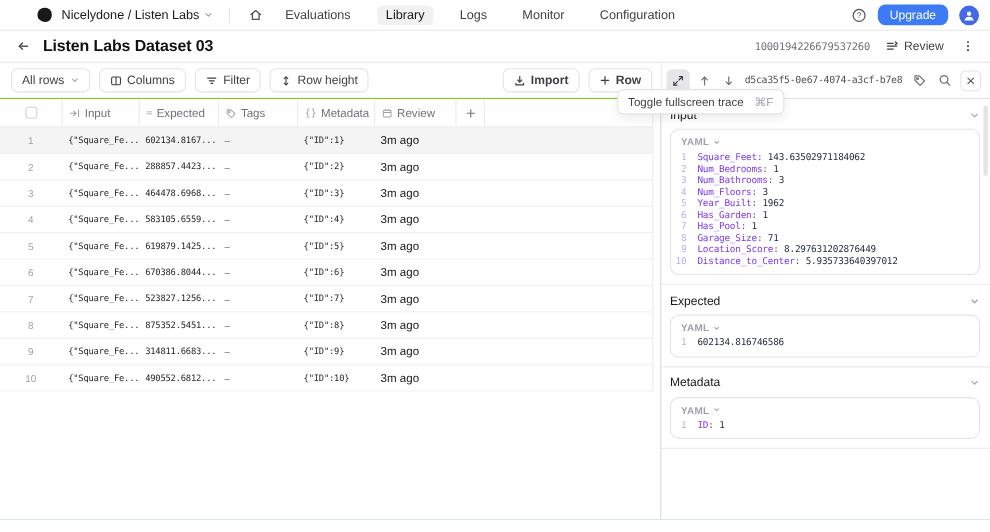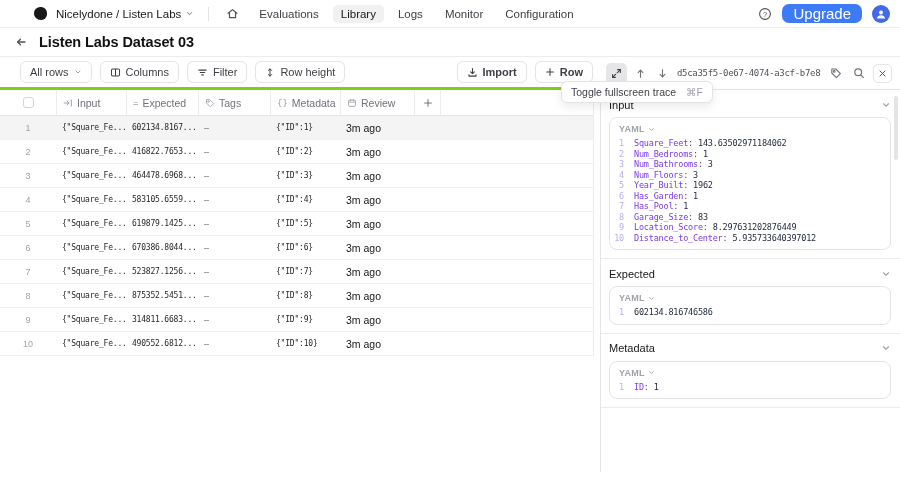--- a/index.html
+++ b/index.html
@@ -8,42 +8,42 @@
   svg { display:block; }
 
   
   .topnav { position:absolute; top:0; left:0; right:0; height:28px; display:flex; align-items:center;
             padding:0 10px 0 34px; border-bottom:1px solid #ececec; background:#fff; }
   .logo { width:13px; height:13px; background:#18181b; border-radius:52% 48% 46% 54%; flex:none; }
   .org { display:flex; align-items:center; gap:4px; margin-left:9px; font-size:11.5px; color:#18181b; font-weight:500; cursor:pointer; }
   .org .chev { color:#a1a1aa; }
   .nav-divider { width:1px; height:14px; background:#e4e4e7; margin:0 12px 0 14px; }
   .home-btn { display:flex; align-items:center; justify-content:center; width:22px; height:20px; border-radius:5px; color:#52525b; cursor:pointer; }
-  .nav-items { display:flex; align-items:center; gap:6px; margin-left:8px;text-align:right; }
+  .nav-items { display:flex; align-items:center; gap:16px; margin-left:8px;text-align:right; }
   .nav-item { font-size:11.5px; color:#3f3f46; padding:3px 8px; border-radius:5px; cursor:pointer; white-space:nowrap; }
   .nav-item.active { background:#f1f1f2; color:#18181b; font-weight:500; }
   .topnav-right { margin-left:auto; display:flex; align-items:center; gap:10px; }
   .help-btn { color:#52525b; cursor:pointer; }
-  .upgrade-btn { background:#3d7af5; color:#fff; font-size:15px; font-weight:500; border:none; border-radius:7px;
+  .upgrade-btn { background:#3d7af5; color:#fff; font-size:11px; font-weight:500; border:none; border-radius:7px;
                  padding:3px 11px; height:19px; display:flex; align-items:center; cursor:pointer; }
   .avatar { width:18px; height:18px; border-radius:50%; background:#4169e8; display:flex; align-items:center; justify-content:center; cursor:pointer; }
 
   
   .titlebar { position:absolute; top:28px; left:0; right:0; height:29px; display:flex; align-items:center;
               padding:0 12px; border-bottom:1px solid #ececec; background:#fff; }
   .back-btn { color:#52525b; width:18px; height:18px; display:flex; align-items:center; justify-content:center; cursor:pointer; }
   .page-title { font-size:14.5px; font-weight:700; color:#111113; margin-left:9px; letter-spacing:-0.1px; }
   .titlebar-right { margin-left:auto; display:flex; align-items:center; gap:14px; }
   .dataset-id { font-family:"DejaVu Sans Mono",monospace; font-size:9.5px; color:#71717a; letter-spacing:-0.2px; }
   .review-btn { display:flex; align-items:center; gap:5px; font-size:11px; color:#3f3f46; font-weight:500; cursor:pointer; }
   .kebab-btn { color:#52525b; cursor:pointer; padding:0 2px; }
 
   
   .toolbar { position:absolute; top:57px; left:0; width:601px; height:33px; display:flex; align-items:center;
-             gap:8px; padding:0 8px 0 20px; border-bottom:3px solid #84cc16; background:#fff; }
+             gap:8px; padding:0 8px 0 10px; border-bottom:1px solid #84cc16; background:#fff; }
   .tb-btn { display:inline-flex; align-items:center; gap:5px; height:22px; padding:0 9px; border:1px solid #e4e4e7;
             border-radius:6px; background:#fff; font-size:11px; color:#3f3f46; cursor:pointer; white-space:nowrap; }
   .tb-btn .chev { color:#a1a1aa; }
   .tb-right { margin-left:auto; display:flex; gap:8px;font-weight:bold; }
 
   
   .trace-toolbar { position:absolute; top:57px; left:601px; right:0; height:33px; display:flex; align-items:center;
                    gap:4px; padding:0 8px 0 5px; border-bottom:1px solid #e4e4e7; background:#fff; }
   .fs-btn { width:21px; height:21px; border-radius:5px; background:#e6e6e8; color:#3f3f46;
             display:flex; align-items:center; justify-content:center; cursor:pointer; flex:none; }
@@ -156,20 +156,43 @@
   <div class="titlebar">
     <div class="back-btn">
       <span>
         <svg width="12" height="12" viewBox="0 0 12 12" fill="none" stroke="currentColor" stroke-width="1.3" stroke-linecap="round" stroke-linejoin="round">
             <path d="M10 6 H2.6"></path>
             <path d="M5.4 3.2 L2.6 6 L5.4 8.8"></path>
           </svg>
       </span>
     </div>
     <div class="page-title">Listen Labs Dataset 03</div>
+    <div class="titlebar-right">
+      <span class="dataset-id">1000194226679537260</span>
+      <div class="review-btn">
+        <span>
+          <svg width="12" height="12" viewBox="0 0 12 12" fill="none" stroke="currentColor" stroke-width="1.2" stroke-linecap="round">
+              <path d="M1.8 3.4 H7"></path>
+              <path d="M1.8 6 H10.2"></path>
+              <path d="M1.8 8.6 H7"></path>
+              <path d="M9 2.2 L10.4 3.4 L9 4.6"></path>
+            </svg>
+        </span>
+        <span>Review</span>
+      </div>
+      <div class="kebab-btn">
+        <span>
+          <svg width="12" height="12" viewBox="0 0 12 12" fill="currentColor">
+              <circle cx="6" cy="2.4" r="1"></circle>
+              <circle cx="6" cy="6" r="1"></circle>
+              <circle cx="6" cy="9.6" r="1"></circle>
+            </svg>
+        </span>
+      </div>
+    </div>
   </div>
 
   <div class="toolbar">
     <div class="tb-btn">
       <span>All rows</span>
       <span class="chev">
         <svg width="8" height="8" viewBox="0 0 12 12" fill="none" stroke="currentColor" stroke-width="1.5" stroke-linecap="round" stroke-linejoin="round">
             <path d="M3 4.5 L6 7.5 L9 4.5"></path>
           </svg>
       </span>
@@ -346,21 +369,21 @@
         <div class="rownum">1</div>
         <div class="cell mono c-input">{"Square_Fe...</div>
         <div class="cell mono c-exp">602134.8167...</div>
         <div class="cell dash c-tags">–</div>
         <div class="cell mono c-meta">{"ID":1}</div>
         <div class="cell created-cell c-created">3m ago</div>
       </div>
       <div class="tbl-row">
         <div class="rownum">2</div>
         <div class="cell mono c-input">{"Square_Fe...</div>
-        <div class="cell mono c-exp">416822.7653...</div>
+        <div class="cell mono c-exp">288857.4423...</div>
         <div class="cell dash c-tags">–</div>
         <div class="cell mono c-meta">{"ID":2}</div>
         <div class="cell created-cell c-created">3m ago</div>
       </div>
       <div class="tbl-row">
         <div class="rownum">3</div>
         <div class="cell mono c-input">{"Square_Fe...</div>
         <div class="cell mono c-exp">464478.6968...</div>
         <div class="cell dash c-tags">–</div>
         <div class="cell mono c-meta">{"ID":3}</div>
@@ -476,21 +499,21 @@
             <span class="yaml-val">1</span>
           </div>
         <div class="yaml-line">
             <span class="yaml-ln">7</span>
             <span class="yaml-key">Has_Pool</span>
             <span class="yaml-val">1</span>
           </div>
         <div class="yaml-line">
             <span class="yaml-ln">8</span>
             <span class="yaml-key">Garage_Size</span>
-            <span class="yaml-val">83</span>
+            <span class="yaml-val">71</span>
           </div>
         <div class="yaml-line">
             <span class="yaml-ln">9</span>
             <span class="yaml-key">Location_Score</span>
             <span class="yaml-val">8.297631202876449</span>
           </div>
         <div class="yaml-line">
             <span class="yaml-ln">10</span>
             <span class="yaml-key">Distance_to_Center</span>
             <span class="yaml-val">5.935733640397012</span>

